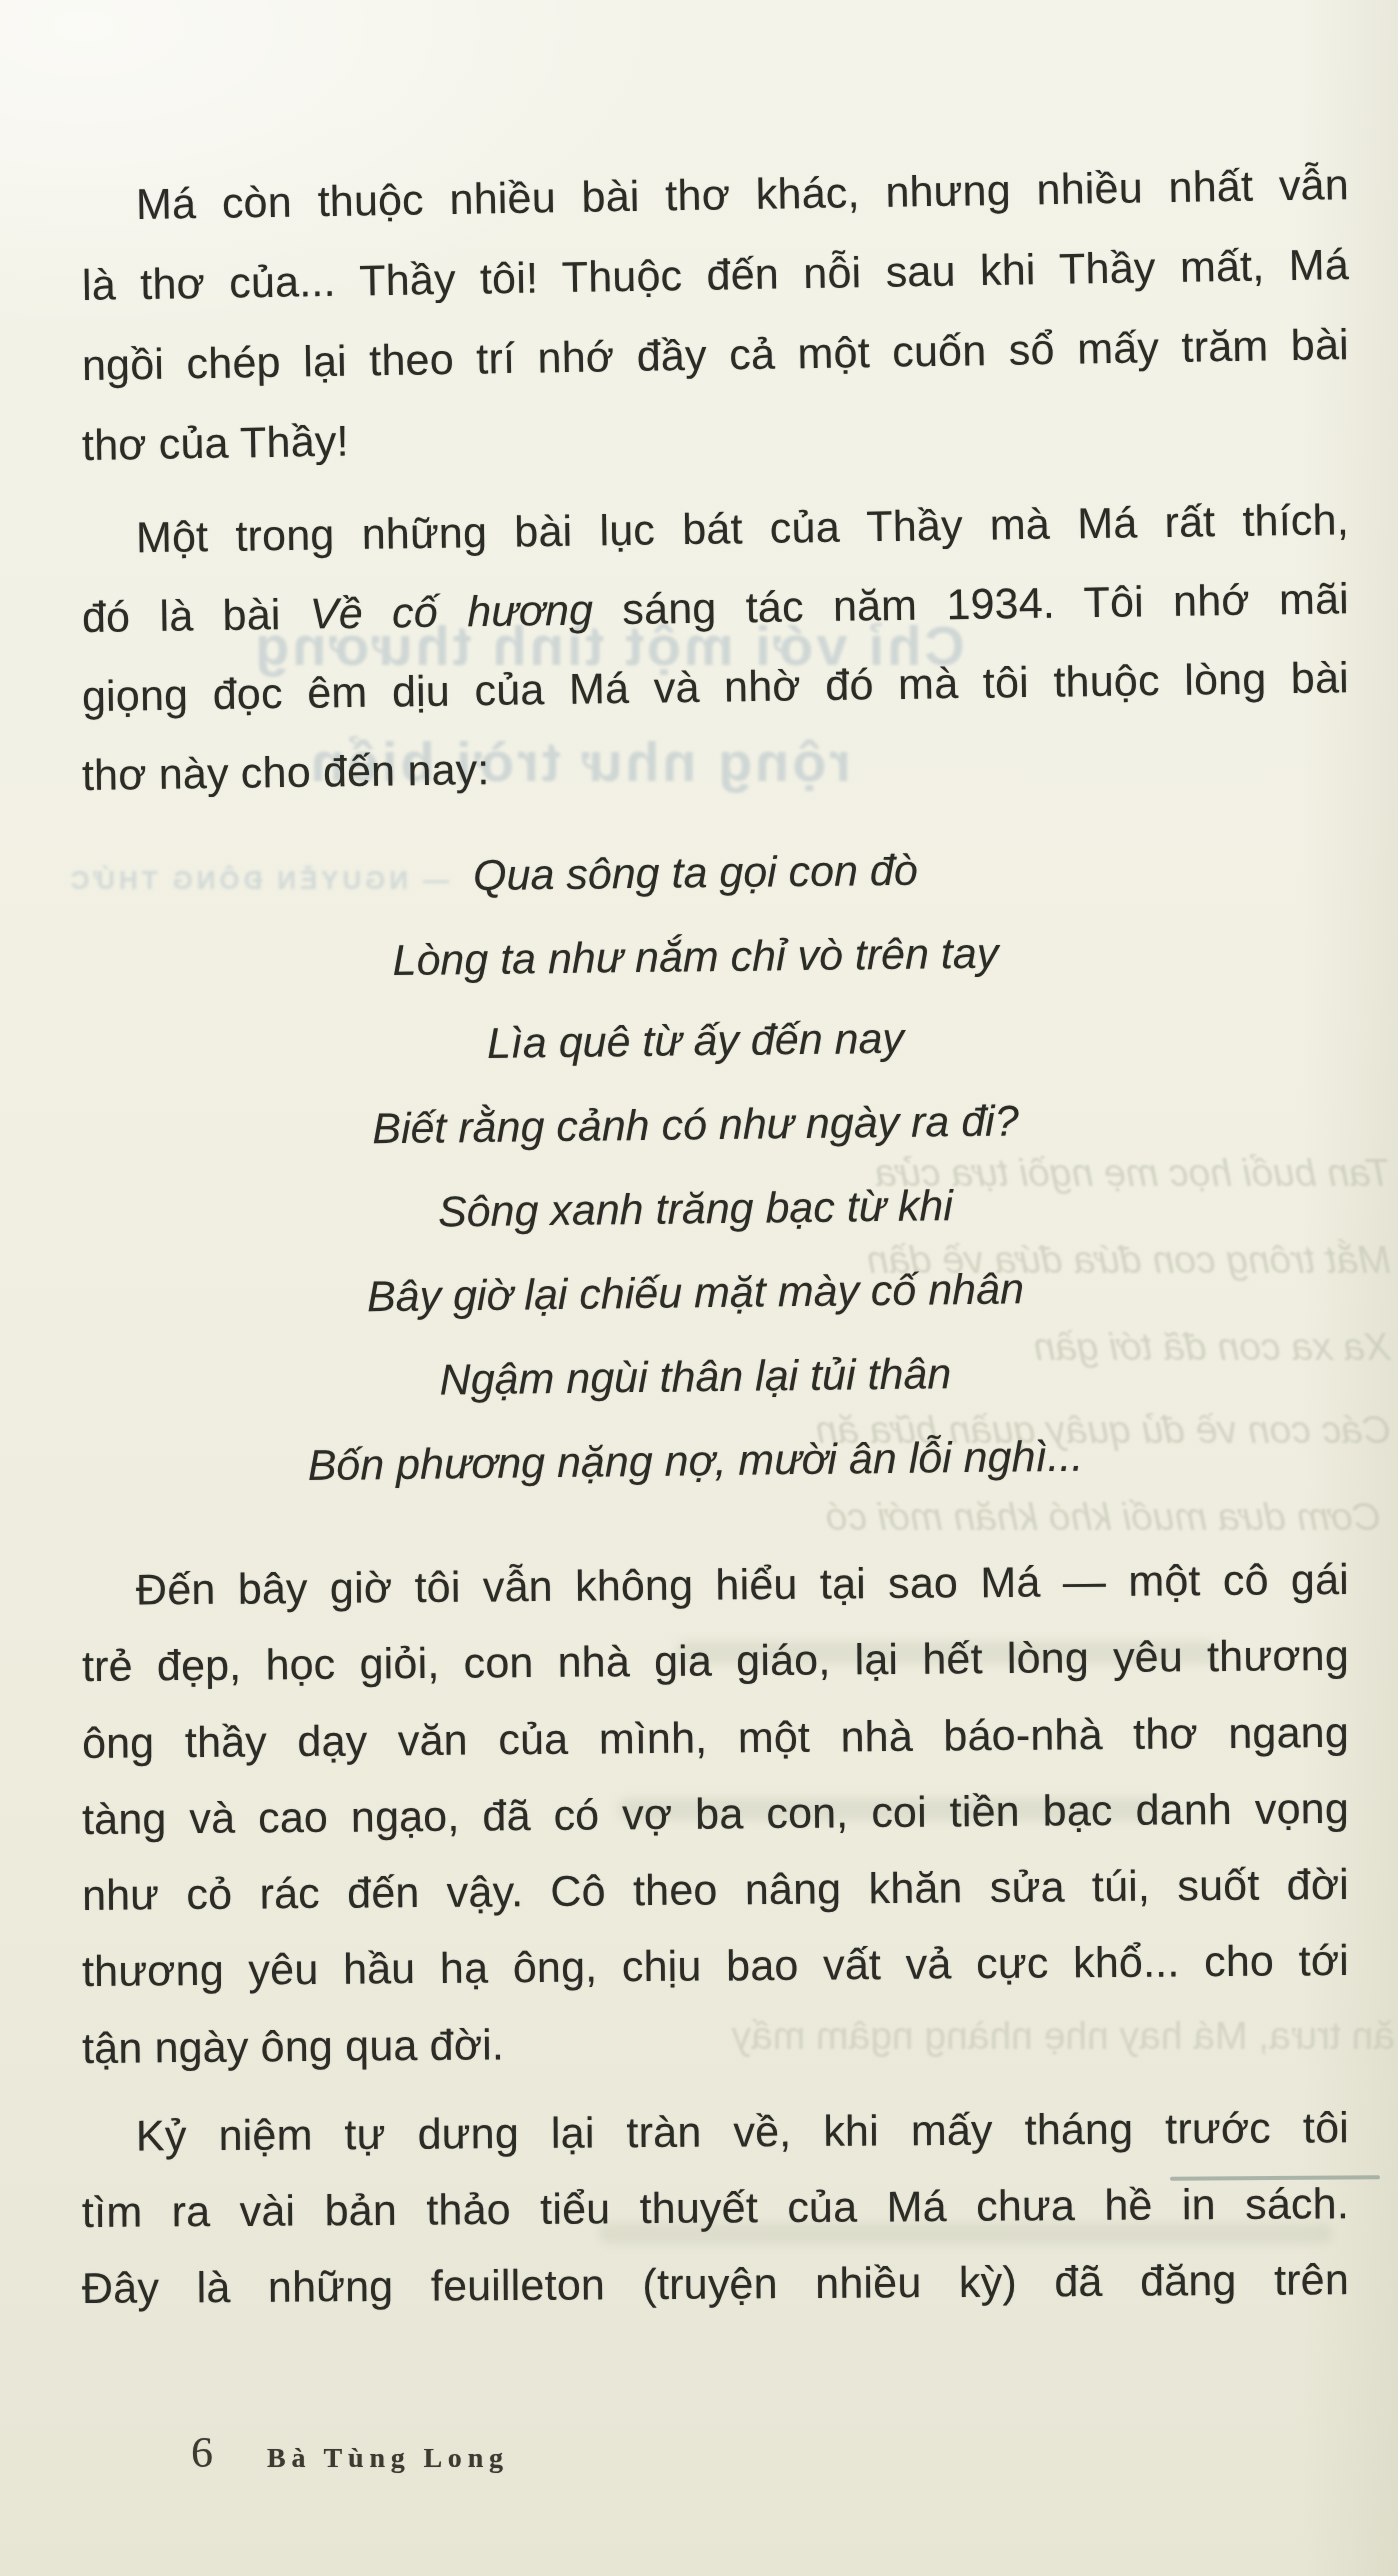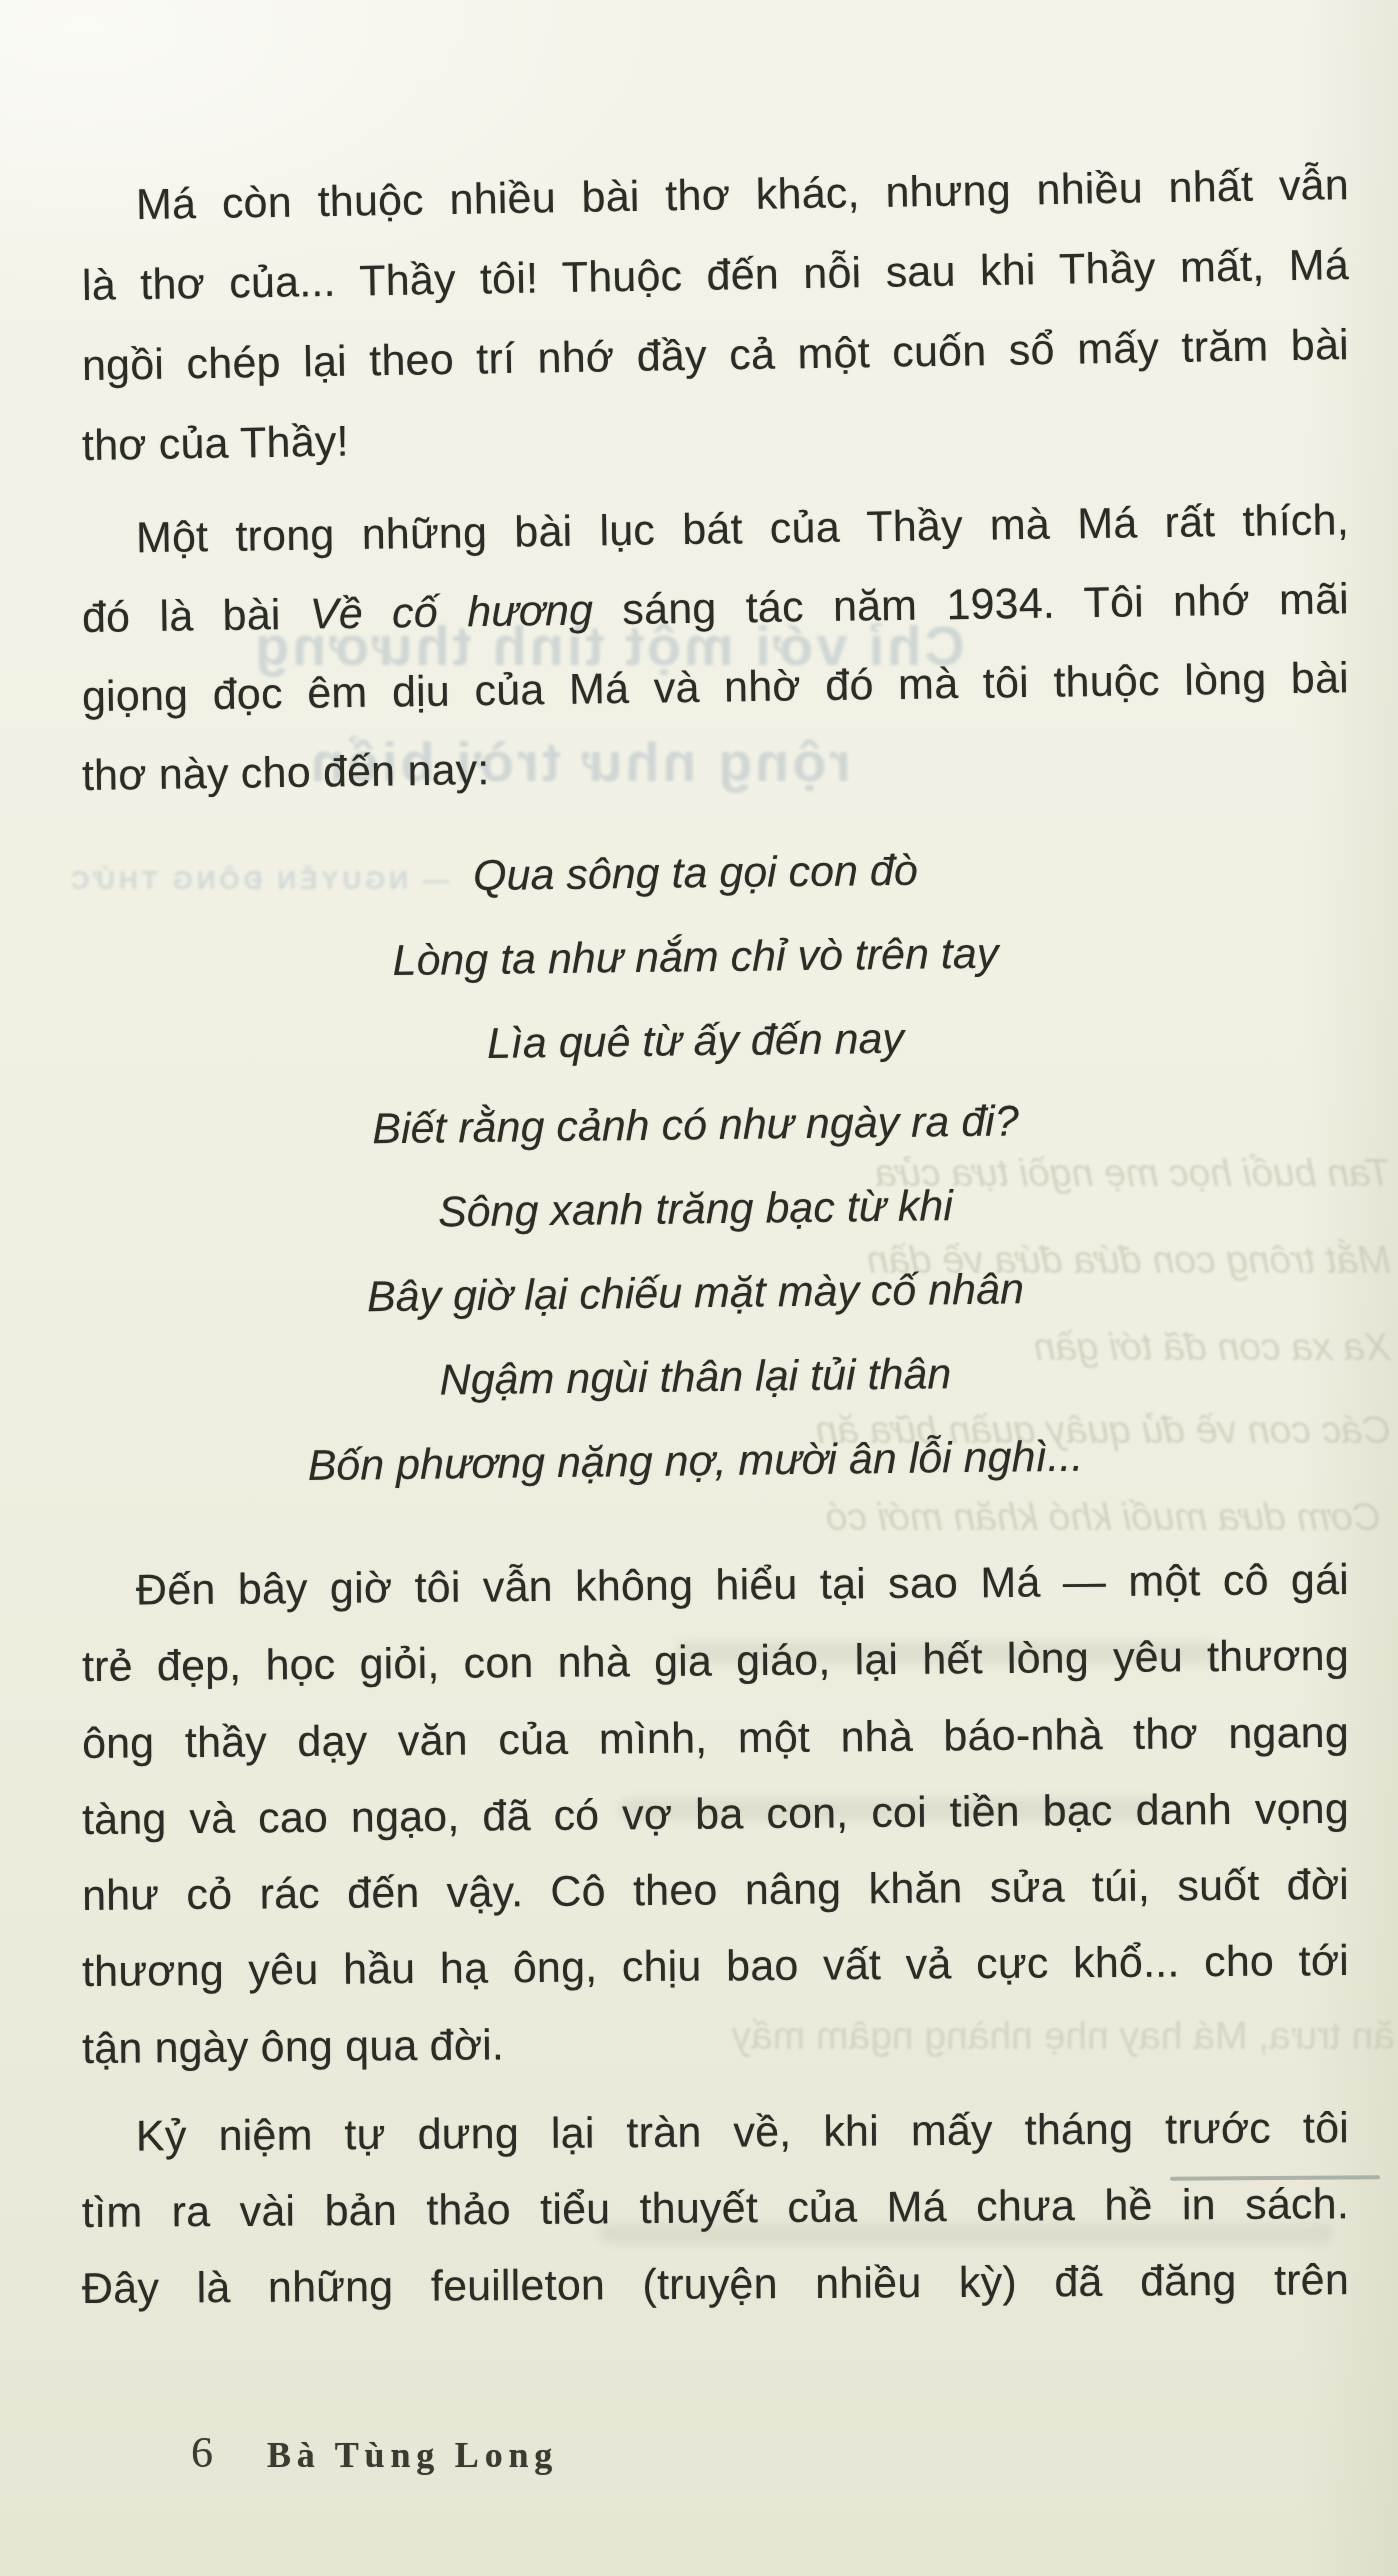--- a/index.html
+++ b/index.html
@@ -86,21 +86,21 @@
   .r5 { transform:rotate(-0.4deg); }
 
   .footer {
     position:absolute;
     top:2427px; left:191px;
     font-family:"Liberation Serif", serif;
     color:#3c3b32;
     text-shadow:0 0 1px rgba(50,48,40,0.4);
   }
   .pnum { font-size:44px; margin-right:54px; }
-  .fauthor { font-size:36px; font-weight:600; letter-spacing:5.8px;font-family:Liberation Serif, serif; }
+  .fauthor { font-size:28px; font-weight:600; letter-spacing:5.8px;font-family:Liberation Serif, serif; }
 </style>
 </head>
 <body>
 
 <div class="page">
 
   <div>
     <div class="ghost gtitle" style="top:613px; left:97px; width:1023px;">Chỉ với một tình thương</div>
     <div class="ghost gtitle" style="top:729px; left:203px; width:753px;">rộng như trời biển</div>
     <div class="ghost gby" style="top:865px; left:82px; width:367px;">— NGUYỄN ĐÔNG THỨC</div>

